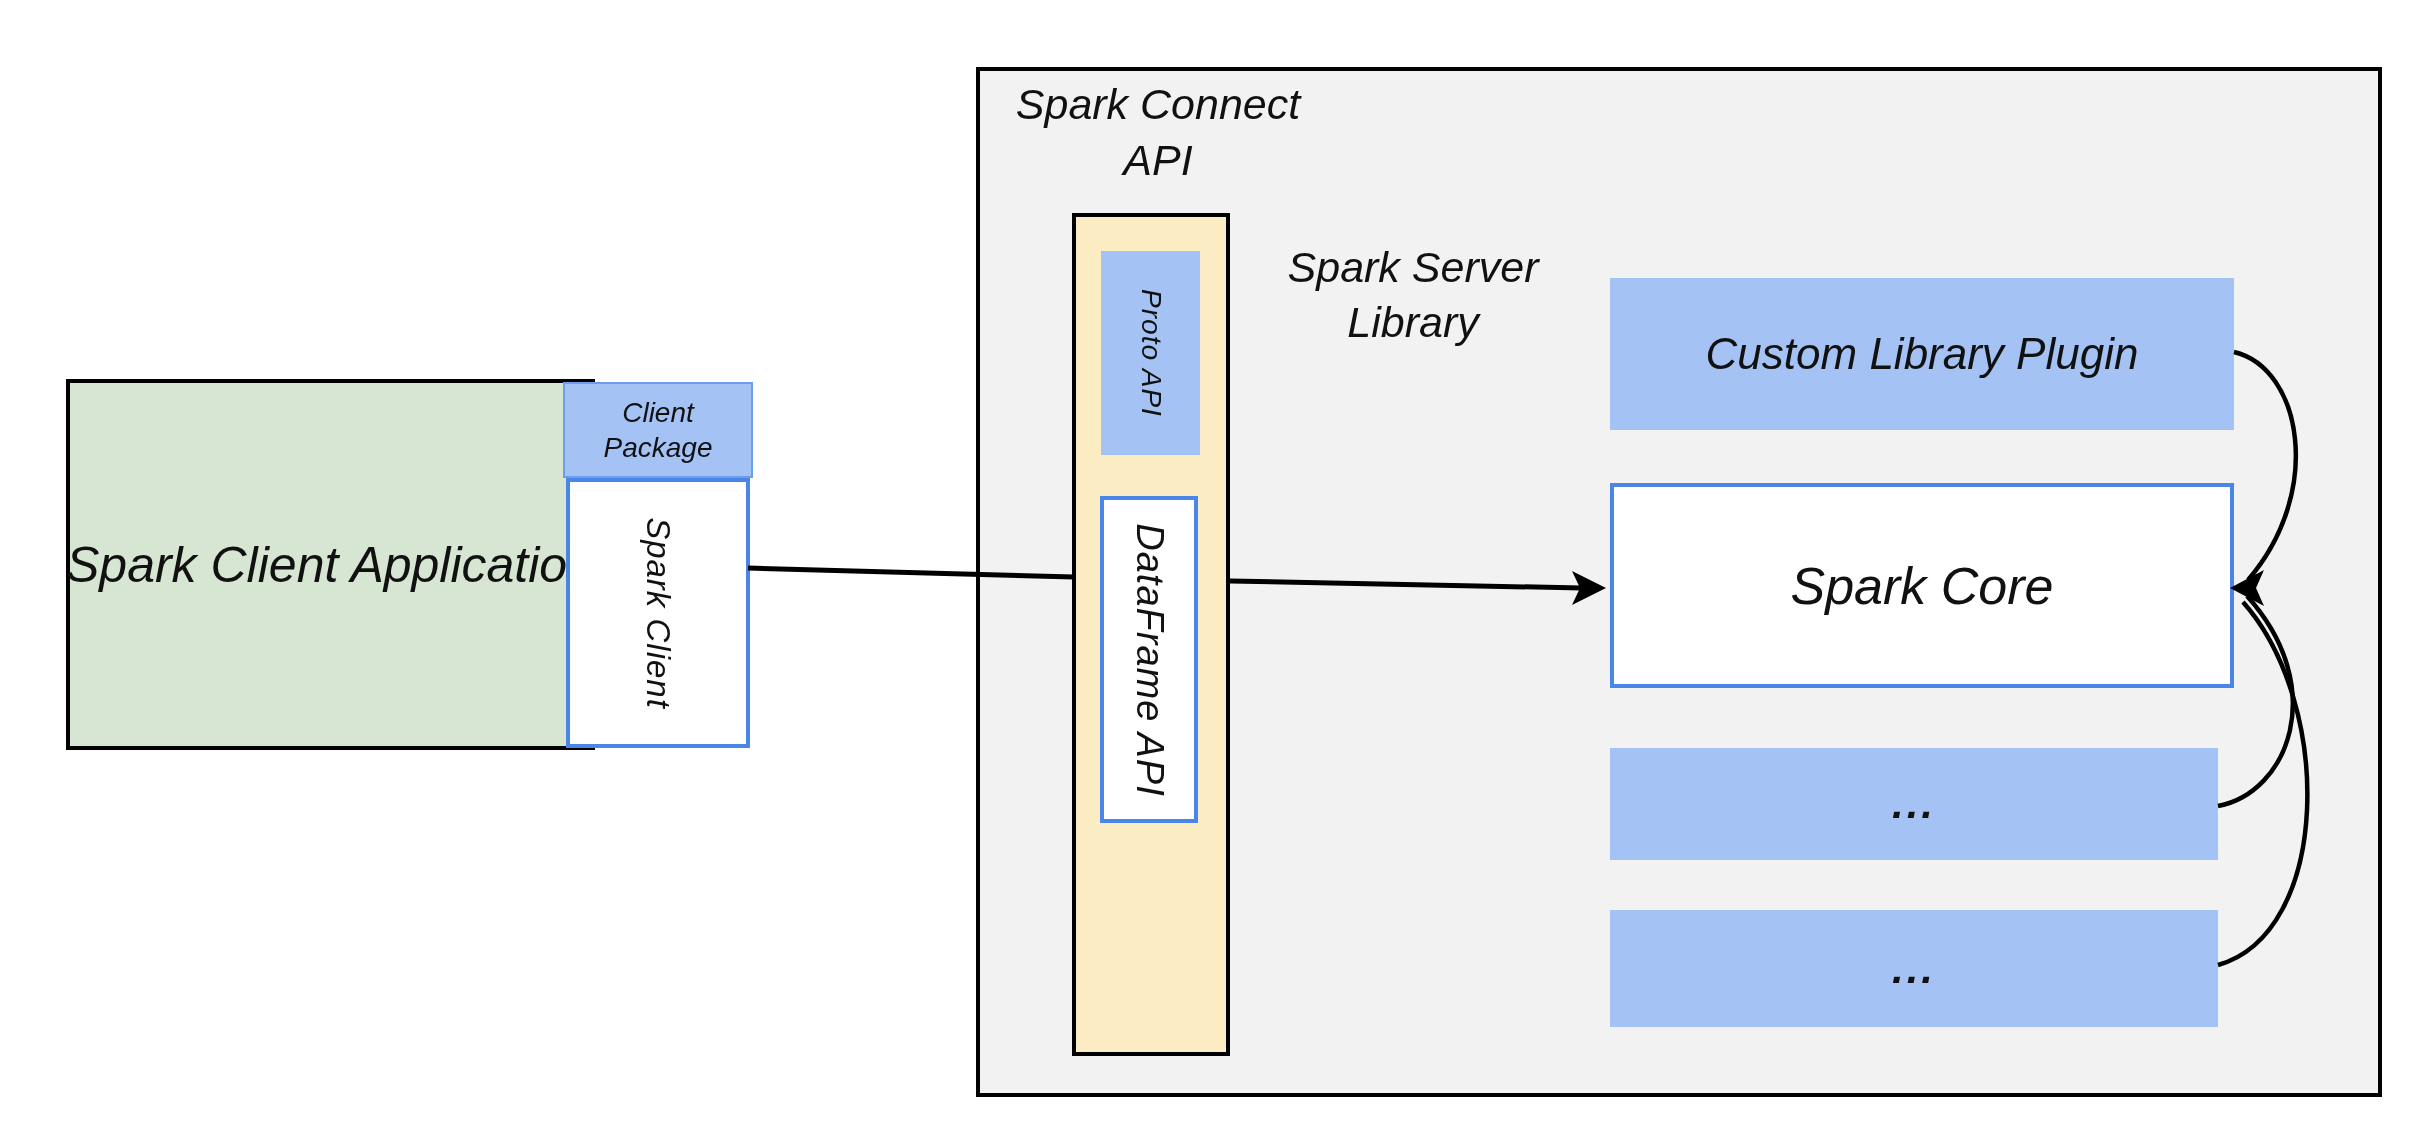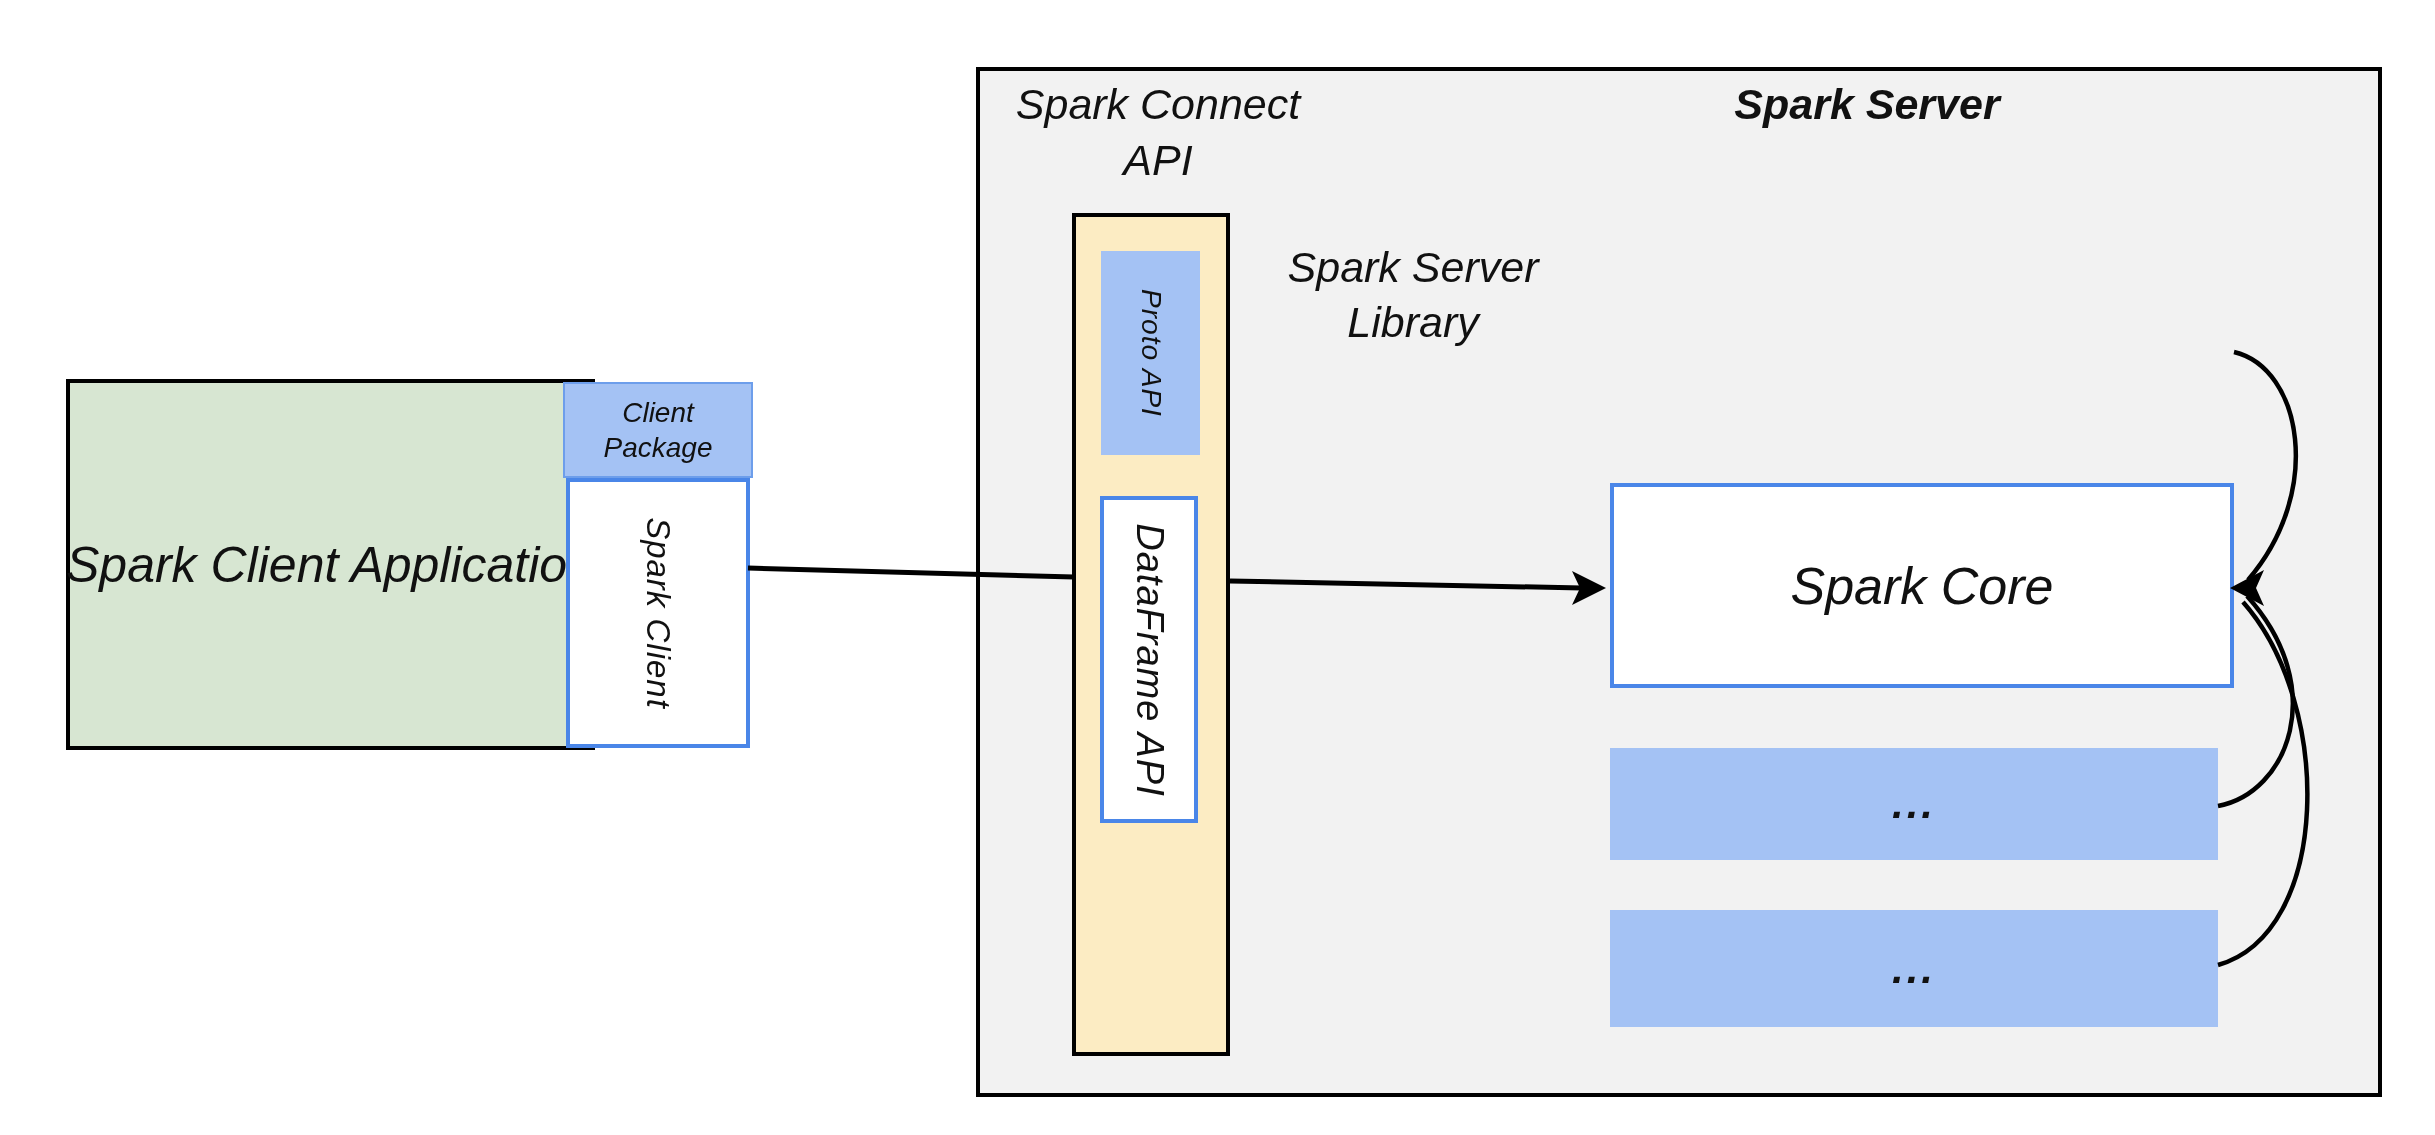--- a/index.html
+++ b/index.html
@@ -43,38 +43,38 @@
   
   #arrows{position:absolute;left:0;top:0;width:2435px;height:1135px;pointer-events:none;z-index:10;}
 </style>
 </head>
 <body>
 
 <div id="canvas">
 
   <div class="abs gray-box"></div>
   <div class="abs connect-title">Spark Connect API</div>
-  <div class="abs server-title">Spark Server</div>
 
   <div class="abs green-box"></div>
   <div class="abs green-label">Spark Client Application</div>
   <div class="abs client-package">Client Package</div>
   <div class="abs spark-client">
     <span class="vtext">Spark Client</span>
   </div>
 
   <div class="abs yellow-box"></div>
   <div class="abs proto-box">
     <span class="vtext">Proto API</span>
   </div>
   <div class="abs dataframe-box">
     <span class="vtext">DataFrame API</span>
   </div>
   <div class="abs library-label">Spark Server Library</div>
 
+  <div class="abs plugin-box">Custom Library Plugin</div>
   <div class="abs core-box">Spark Core</div>
   <div class="abs row-box row-1">...</div>
   <div class="abs row-box row-2">...</div>
 
   <svg id="arrows" viewBox="0 0 2435 1135" xmlns="http://www.w3.org/2000/svg">
     <path d="M 748 568 L 1074 577" stroke="#000" stroke-width="5" fill="none"></path>
     <path d="M 1230 581 L 1582 588" stroke="#000" stroke-width="5" fill="none"></path>
     <polygon points="1606,588 1572,571 1580,588 1572,605" fill="#000"></polygon>
     <path d="M 2234 352 C 2302 368 2324 492 2248 580" stroke="#000" stroke-width="4.5" fill="none"></path>
     <path d="M 2218 806 C 2288 793 2330 688 2247 596" stroke="#000" stroke-width="4.5" fill="none"></path>

